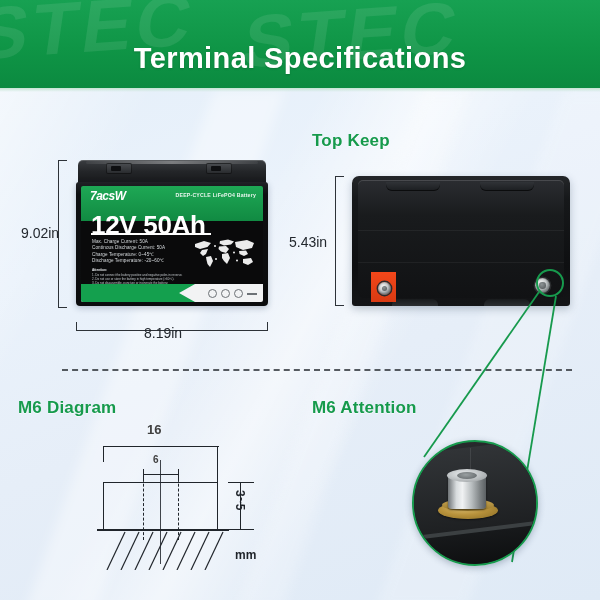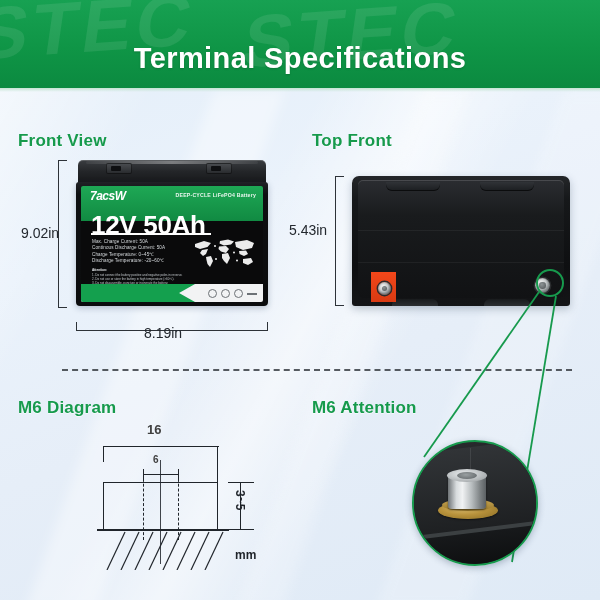--- a/index.html
+++ b/index.html
@@ -162,21 +162,21 @@
     box-shadow:0 0 0 1.4px #2a2c2e, inset 0 0 2px rgba(0,0,0,.5);
   }
   .term i{position:absolute;left:50%;top:50%;width:42%;height:42%;margin:-21% 0 0 -21%;
     border-radius:50%;background:radial-gradient(circle at 40% 35%,#8e9496,#4e5254);}
   #term-neg{left:26px;bottom:11px;width:13px;height:13px;}
   #term-pos{right:20px;bottom:13px;width:15px;height:15px;}
 
   #tv-dim-v{left:335px;top:176px;width:1px;height:130px;}
   #tv-dim-vt{left:335px;top:176px;width:9px;height:1px;}
   #tv-dim-vb{left:335px;top:305px;width:9px;height:1px;}
-  #tv-txt-v{left:289px;top:222px;}
+  #tv-txt-v{left:289px;top:234px;}
 
   
   .callout-svg{position:absolute;left:0;top:0;width:600px;height:600px;pointer-events:none;}
 
   
   .m6d{position:absolute;left:95px;top:424px;width:180px;height:140px;}
   .m6-line{position:absolute;background:#20252b;}
   .m6-txt{position:absolute;color:#404040;font-size:13px;font-weight:600;text-align:center;}
   .m6-dash{position:absolute;width:0;border-left:1px dashed #20252b;}
   .m6-block{
@@ -240,22 +240,21 @@
     <div class="bg-streak" style="left:470px;top:90px;width:90px;height:520px;opacity:.5;"></div>
   </div>
 
   <div class="header">
     <div class="hdr-wm">STEC</div>
     <div class="hdr-wm two">STEC</div>
     <h1>Terminal Specifications</h1>
   </div>
   <div class="hdr-edge"></div>
 
-  <div class="sect-title" id="t-front">Front View</div>
-  <div class="sect-title" id="t-top">Top Front</div>
+  <div class="sect-title" id="t-top">Top Keep</div>
   <div class="sect-title" id="t-m6d">M6 Diagram</div>
   <div class="sect-title" id="t-m6t">M6 Attention</div>
 
   <div class="divider"></div>
 
   <div class="front-wrap">
     <div class="fv-top">
       <div class="fv-tophi"></div>
       <div class="fv-cap l">
           <i></i>

